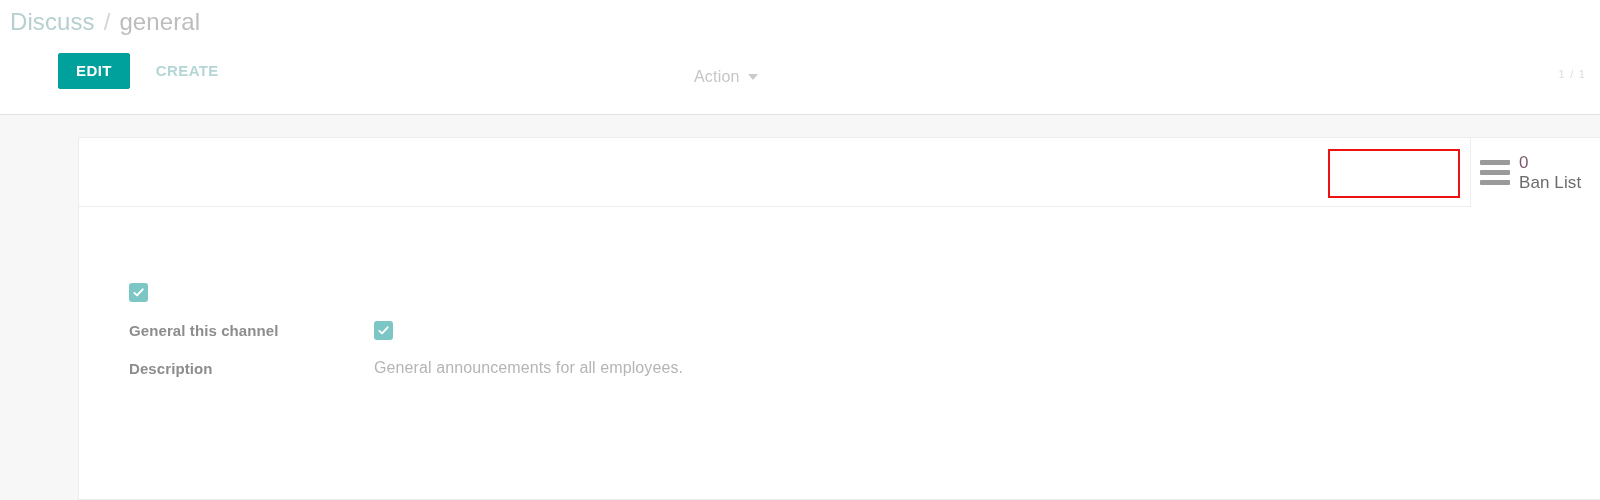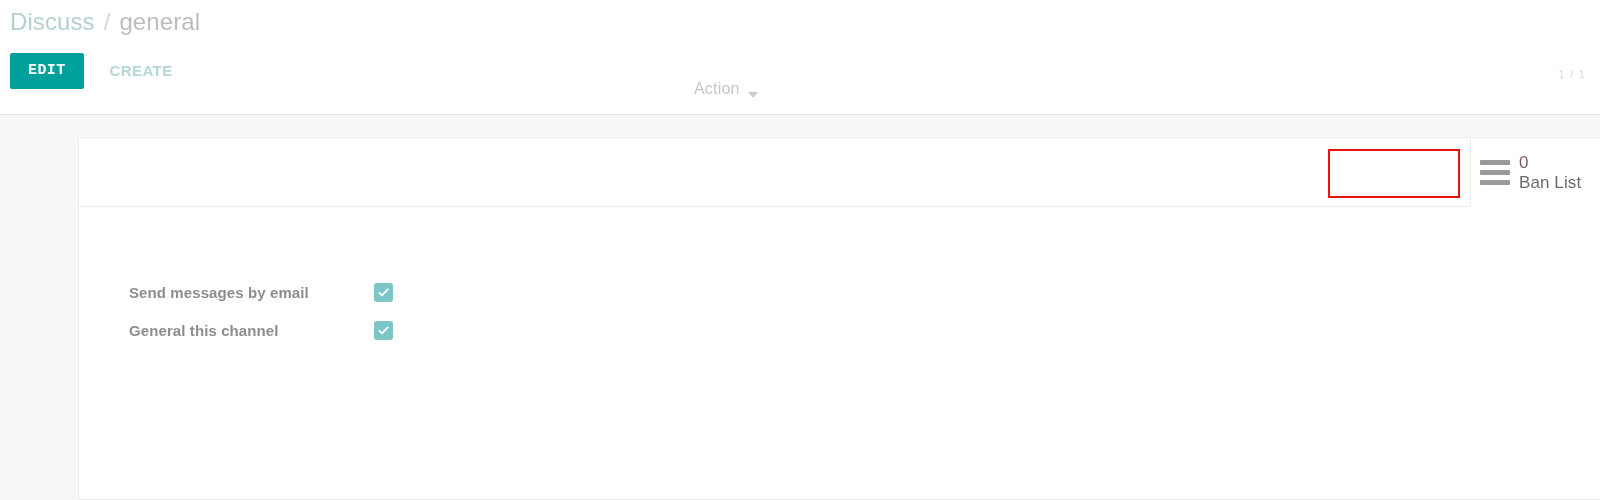--- a/index.html
+++ b/index.html
@@ -73,42 +73,43 @@
   .btn-edit {
     background: #00a09d;
     color: #ffffff;
     border: 1px solid #00a09d;
     border-radius: 2px;
     font-size: 15px;
     font-weight: bold;
     letter-spacing: 0.4px;
     padding: 9px 17px 10px 17px;
     cursor: pointer;
-    font-family: Liberation Mono, monospace;
+    font-family: Liberation Sans, sans-serif;
     line-height: 1;
+    margin-left: 48px;
   }
   .btn-create {
     background: transparent;
     border: none;
     color: #b4d7d6;
     font-size: 15px;
     font-weight: bold;
     letter-spacing: 0.4px;
     padding: 9px 12px 10px 12px;
     margin-left: 14px;
     cursor: pointer;
     font-family: "Liberation Sans", sans-serif;
     line-height: 1;
   }
   .cp-center {
     position: absolute;
     left: 694px;
-    top: 36px;
-    display: flex;
-    align-items: flex-end;
+    top: 24px;
+    display: flex;
+    align-items: center;
     cursor: pointer;
   }
   .action-label {
     font-size: 16px;
     color: #c6c6c6;
     letter-spacing: 0.2px;
   }
   .caret {
     margin-left: 8px;
     width: 0;
@@ -330,39 +331,42 @@
           </span>
         </div>
       </div>
 
       <div class="sheet">
 
 
         <div class="fields">
 
           <div class="field-row">
-            <span class="field-label">Send messages by email</span>
             <span class="checkbox-cell">
               <span class="checkbox">
                 <svg width="13" height="13" viewBox="0 0 13 13" aria-hidden="true">
                   <path d="M2.3 6.9 L5 9.4 L10.7 3.3" fill="none" stroke="#ffffff" stroke-width="1.9" stroke-linecap="round" stroke-linejoin="round"></path>
                 </svg>
               </span>
             </span>
           </div>
 
           <div class="field-row">
             <span class="field-label">General this channel</span>
             <span class="checkbox-cell">
               <span class="checkbox">
                 <svg width="13" height="13" viewBox="0 0 13 13" aria-hidden="true">
                   <path d="M2.3 6.9 L5 9.4 L10.7 3.3" fill="none" stroke="#ffffff" stroke-width="1.9" stroke-linecap="round" stroke-linejoin="round"></path>
                 </svg>
               </span>
             </span>
           </div>
 
+          <div class="field-row">
+            <span class="field-label">Description</span>
+            <span class="field-value">General announcements for all employees.</span>
+          </div>
 
         </div>
       </div>
     </div>
   </div>
 </div>
 
 </body></html>

